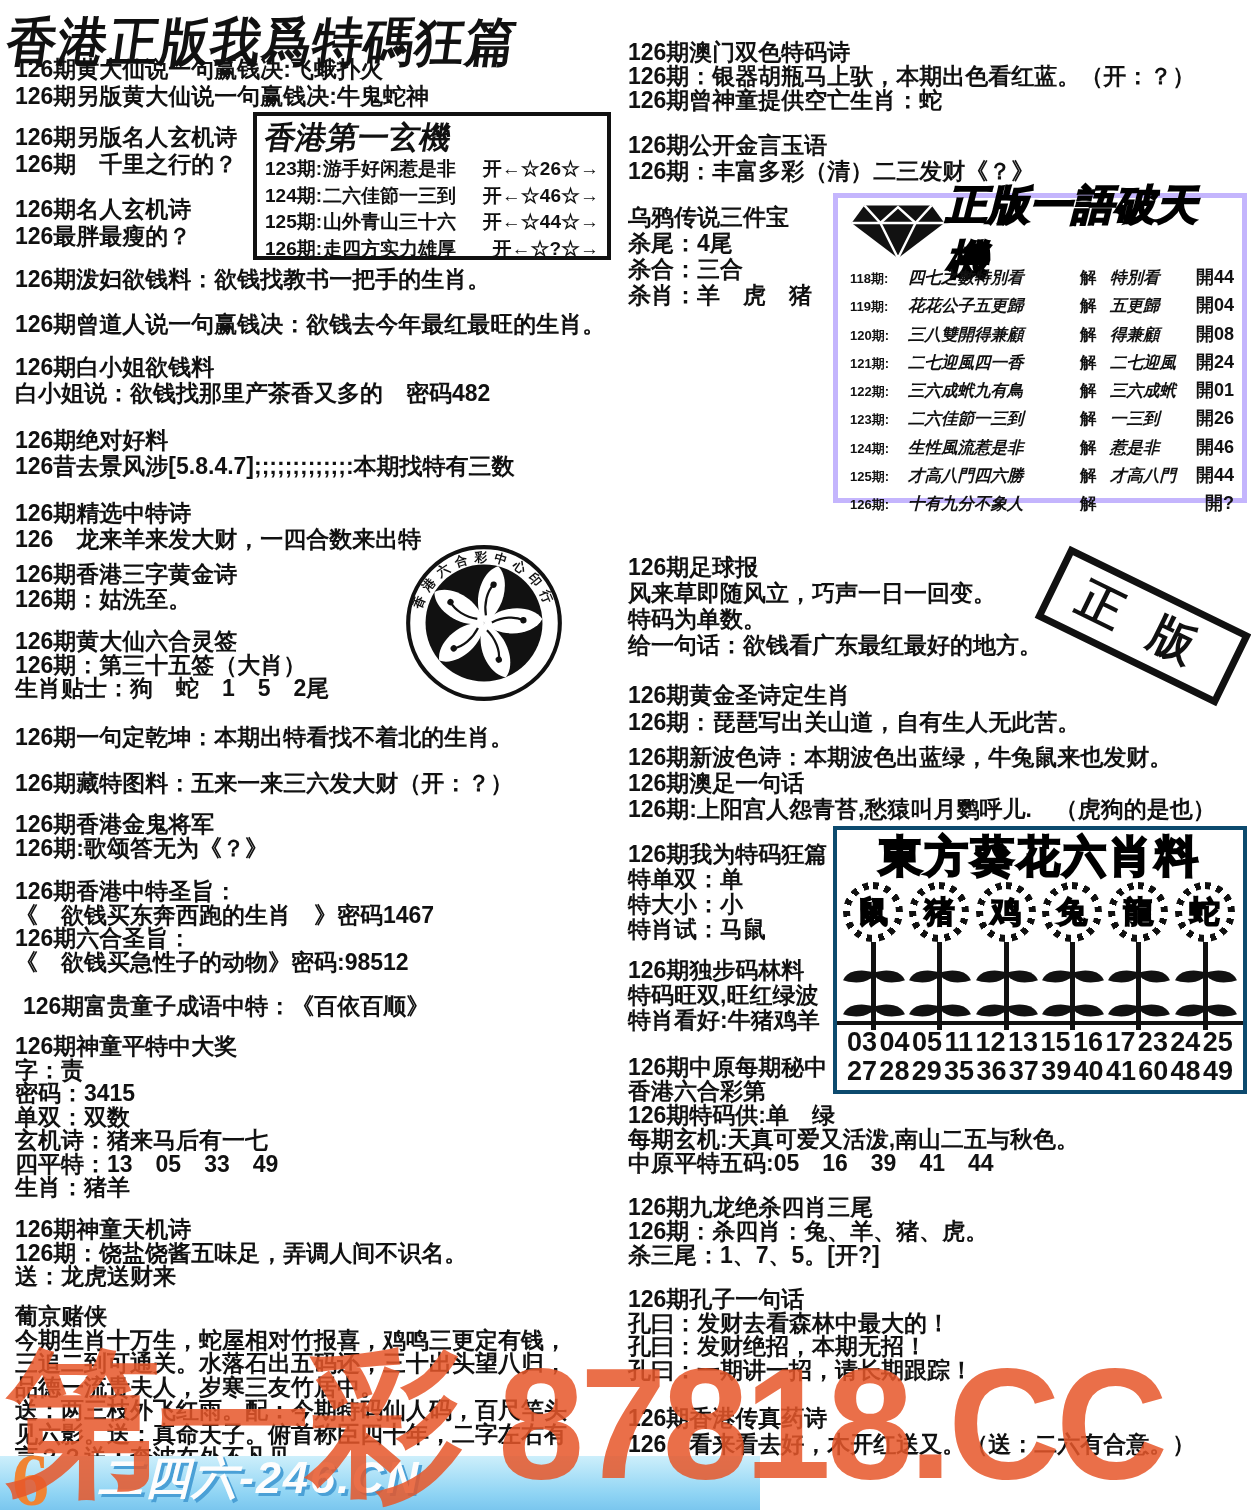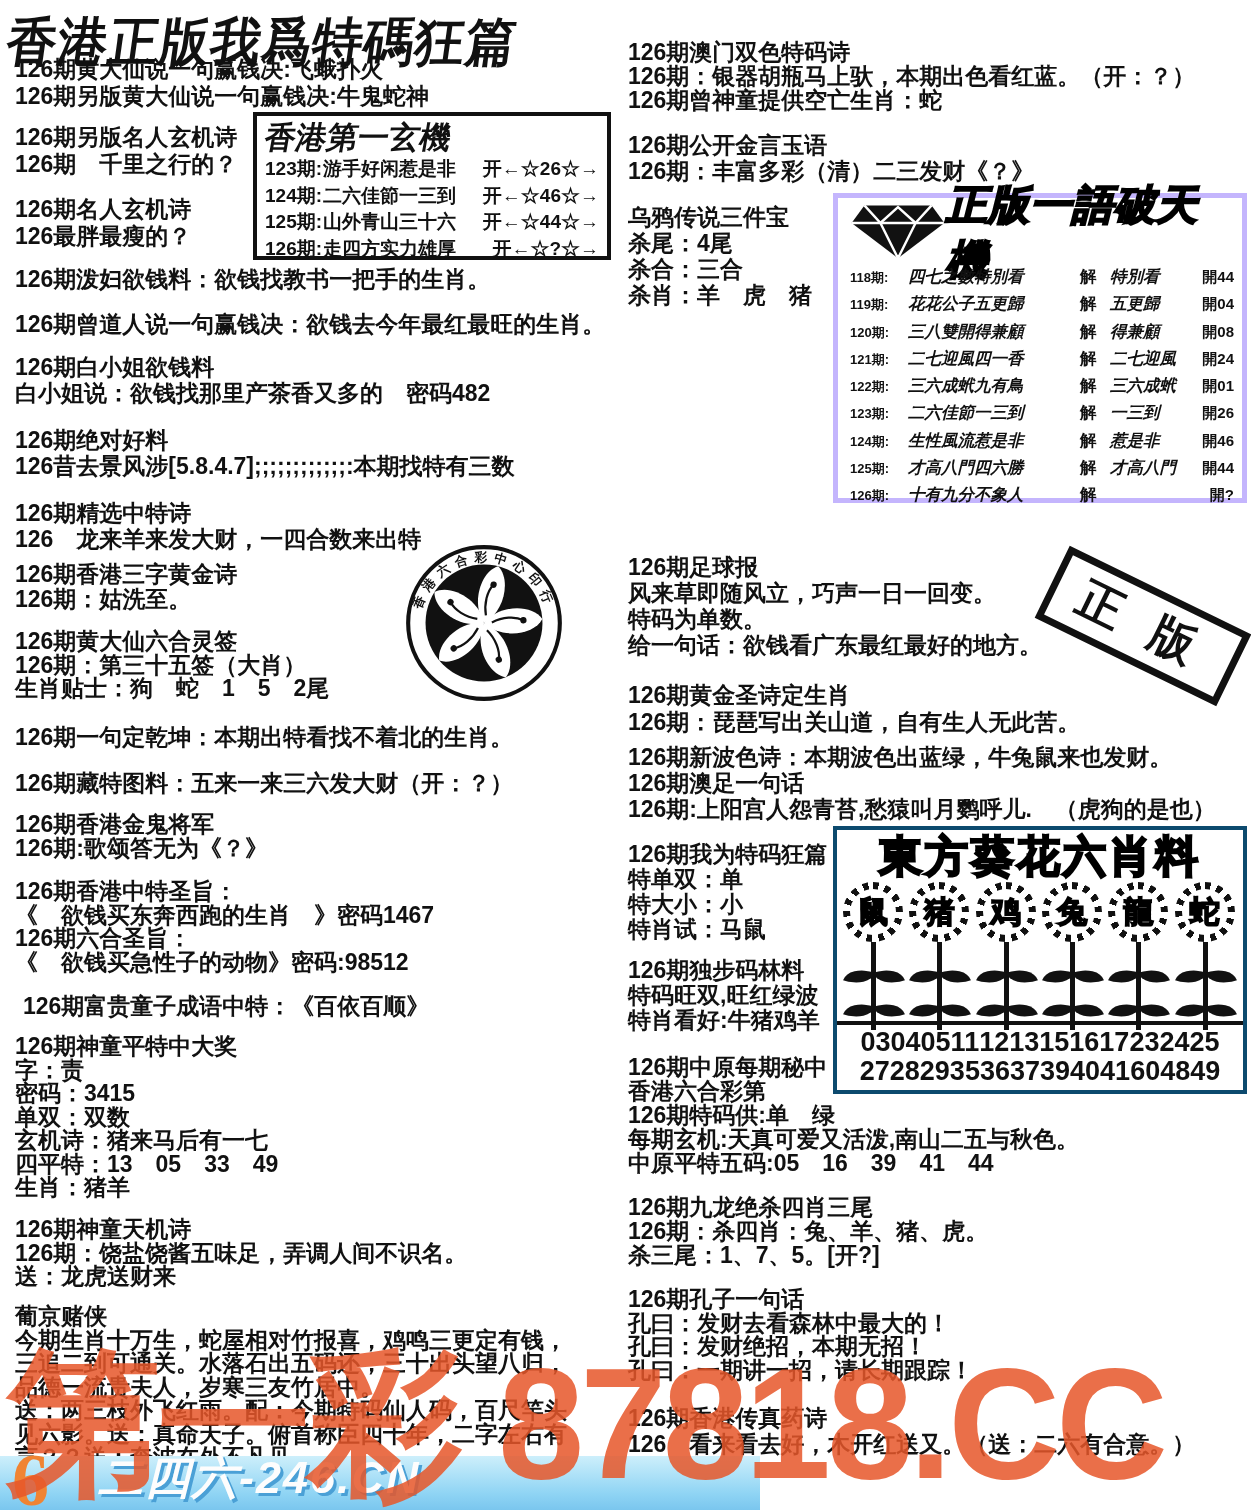--- a/index.html
+++ b/index.html
@@ -23,21 +23,21 @@
   .dbox{position:absolute;left:833px;top:193px;width:414px;height:310px;border:5px solid #c4b5fd;
         box-sizing:border-box;background:#fff;padding:4px 8px 0 12px;}
   .dbox-head{display:flex;align-items:center;height:62px;}
   .dbox-title{font-size:41px;font-weight:900;color:#fff;-webkit-text-stroke:2.2px #000;
         text-shadow:0 0 1px #000;letter-spacing:1px;font-style:italic;}
   .drow{display:flex;align-items:baseline;font-size:16.5px;line-height:26.3px;}
   .drow .dp{width:58px;font-size:13px;}
   .drow .dt{width:172px;font-family:"Liberation Serif",serif;font-style:italic;}
   .drow .dj{width:30px;font-family:"Liberation Serif",serif;}
   .drow .da{flex:1;font-family:"Liberation Serif",serif;font-style:italic;}
-  .drow .do{width:52px;text-align:right;font-size:15px;}
+  .drow .do{width:52px;text-align:right;font-size:18px;}
   
   .stamp{position:absolute;left:1042px;top:586px;width:188px;height:66px;border:7px solid #111;
         display:flex;align-items:center;justify-content:center;transform:rotate(26deg);
         font-size:46px;font-weight:900;letter-spacing:34px;text-indent:20px;background:rgba(255,255,255,.6);}
   
   .sbox{position:absolute;left:833px;top:826px;width:414px;height:268px;border:4px solid #0c4a6e;
         box-sizing:border-box;background:#fff;display:flex;flex-direction:column;}
   .sbox-title{text-align:center;font-size:43px;font-weight:900;color:#fff;
         -webkit-text-stroke:2.4px #000;text-shadow:0 0 1px #000;letter-spacing:3px;line-height:52px;}
   .flowers{flex:1;display:flex;justify-content:space-around;padding:0 4px;}
@@ -46,21 +46,21 @@
         background:repeating-conic-gradient(#111 0deg 12deg,#fff 12deg 26deg);}
   .fhead-in{position:absolute;inset:7px;background:#fff;border-radius:50%;
         display:flex;align-items:center;justify-content:center;}
   .animal{font-size:30px;font-weight:900;color:#fff;-webkit-text-stroke:1.7px #000;text-shadow:0 0 1px #000;}
   .stem{position:absolute;left:28px;top:60px;width:5px;height:88px;background:#111;}
   .leaf{position:absolute;width:28px;height:17px;background:#111;}
   .leaf.l{left:2px;border-radius:100% 0 100% 0;transform:rotate(18deg);}
   .leaf.r{right:2px;border-radius:0 100% 0 100%;transform:rotate(-18deg);}
   .leaf.y1{top:86px;} .leaf.y2{top:120px;}
   .nums{border-top:4px solid #111;padding:3px 10px 4px 10px;}
-  .numrow{display:flex;justify-content:center;font-size:27px;font-weight:900;line-height:29px;}
+  .numrow{display:flex;justify-content:space-between;font-size:27px;font-weight:900;line-height:29px;}
   
   .flag{position:absolute;left:400px;top:544px;width:168px;height:158px;}
   
   .wm-band{position:absolute;left:0;top:1456px;width:760px;height:54px;z-index:30;
         background:linear-gradient(180deg,#cdeffb 0%,#8fd4f4 70%,#7ac6ee 100%);}
   .wm-six{position:absolute;left:12px;top:-18px;font-size:74px;font-weight:900;color:#f08433;
         font-family:"Liberation Serif",serif;}
   .wm-site{position:absolute;left:98px;top:-8px;font-size:45px;font-weight:900;font-style:italic;
         color:#fdfdfd;letter-spacing:2px;text-shadow:3px 3px 0 #4aa0d6;}
   .wm-big{position:absolute;left:6px;top:1344px;z-index:40;font-size:155px;font-weight:900;

